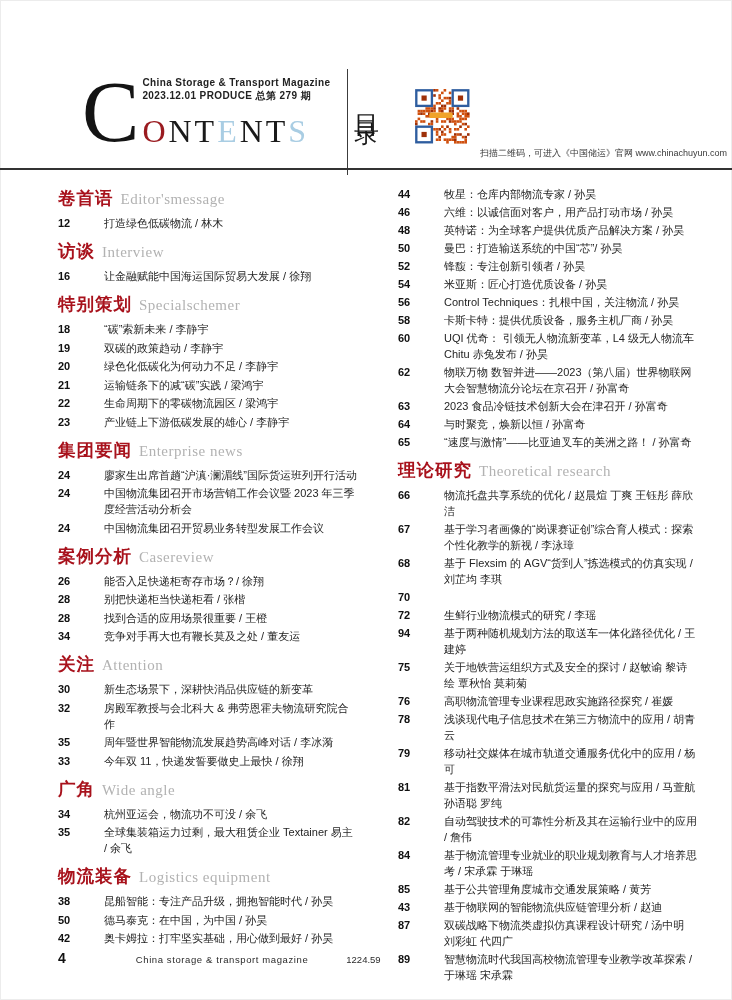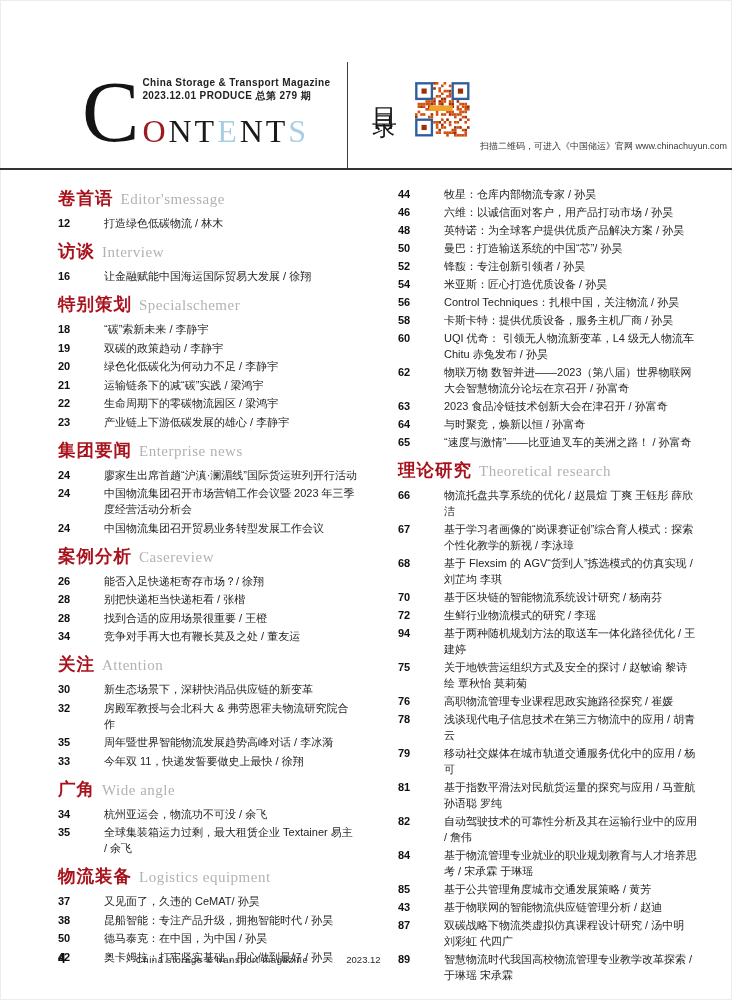--- a/index.html
+++ b/index.html
@@ -5,21 +5,21 @@
   html,body{margin:0;padding:0;background:#fff;}
   .page{position:relative;width:732px;height:1000px;background:#fff;overflow:hidden;
         font-family:"Liberation Sans","DejaVu Sans",sans-serif;color:#1e1e1e;
         box-shadow:inset 0 0 0 1px #ececec;}
   
   .brand{position:absolute;left:82px;top:76px;display:flex;align-items:flex-end;}
   .big-c{font-family:"Liberation Serif","DejaVu Serif",serif;font-size:86px;line-height:.78;color:#141414;}
   .brand-right{margin-left:3px;}
   .mag-line{font-size:10px;font-weight:bold;color:#222;letter-spacing:.4px;line-height:1.3;white-space:nowrap;}
   .ontents{font-family:"Liberation Serif","DejaVu Serif",serif;font-size:32px;line-height:.92;letter-spacing:3px;margin-top:15px;}
-  .header-right{position:absolute;left:347px;top:62px;height:106px;border-left:1.5px solid #3c3c3c;padding-left:21px;text-align:right;}
+  .header-right{position:absolute;left:347px;top:69px;height:106px;border-left:1.5px solid #3c3c3c;padding-left:3px;text-align:right;}
   .mulu{writing-mode:vertical-rl;text-orientation:upright;font-size:25px;letter-spacing:7px;color:#161616;margin-top:26px;font-weight:500;}
   .qr-box{position:absolute;left:67px;top:20px;}
   .qr-caption{position:absolute;left:132px;top:78px;font-size:9px;color:#3a3a3a;white-space:nowrap;}
   .header-rule{position:absolute;left:0;top:168px;width:732px;height:2px;background:#333;}
   
   .cols{position:absolute;left:58px;top:186px;width:640px;display:flex;gap:40px;}
   .col{width:305px;}
   .sec{margin:0;}
   .sec-h{margin:8px 0 5px;}
   .sec:first-child .sec-h{margin-top:0;}
@@ -300,24 +300,20 @@
             <span class="txt">杭州亚运会，物流功不可没 / 余飞</span>
           </div>
           <div class="item">
             <span class="num">35</span>
             <span class="txt">全球集装箱运力过剩，最大租赁企业 Textainer 易主 / 余飞</span>
           </div>
         </section>
         <section class="sec">
           <div class="sec-h"><span class="zh">物流装备</span><span class="en">Logistics equipment</span></div>
           <div class="item">
-            <span class="num">37</span>
-            <span class="txt">又见面了，久违的 CeMAT/ 孙昊</span>
-          </div>
-          <div class="item">
             <span class="num">38</span>
             <span class="txt">昆船智能：专注产品升级，拥抱智能时代 / 孙昊</span>
           </div>
           <div class="item">
             <span class="num">50</span>
             <span class="txt">德马泰克：在中国，为中国 / 孙昊</span>
           </div>
           <div class="item">
             <span class="num">42</span>
             <span class="txt">奥卡姆拉：打牢坚实基础，用心做到最好 / 孙昊</span>
@@ -388,21 +384,20 @@
           <div class="item">
             <span class="num">67</span>
             <span class="txt">基于学习者画像的“岗课赛证创”综合育人模式：探索个性化教学的新视 / 李泳璋</span>
           </div>
           <div class="item">
             <span class="num">68</span>
             <span class="txt">基于 Flexsim 的 AGV“货到人”拣选模式的仿真实现 / 刘芷均 李琪</span>
           </div>
           <div class="item">
             <span class="num">70</span>
-            <span class="txt">基于区块链的智能物流系统设计研究 / 杨南芬</span>
           </div>
           <div class="item">
             <span class="num">72</span>
             <span class="txt">生鲜行业物流模式的研究 / 李瑶</span>
           </div>
           <div class="item">
             <span class="num">94</span>
             <span class="txt">基于两种随机规划方法的取送车一体化路径优化 / 王建婷</span>
           </div>
           <div class="item">
@@ -449,16 +444,16 @@
             <span class="num">89</span>
             <span class="txt">智慧物流时代我国高校物流管理专业教学改革探索 / 于琳瑶 宋承霖</span>
           </div>
         </section>
       </div>
   </main>
 
   <div class="footer">
     <span class="pg">4</span>
     <span class="fm">China storage &amp; transport magazine</span>
-    <span class="fi">2023.12</span>
+    <span class="fi">1224.59</span>
   </div>
 
 </div>
 
 </body></html>

